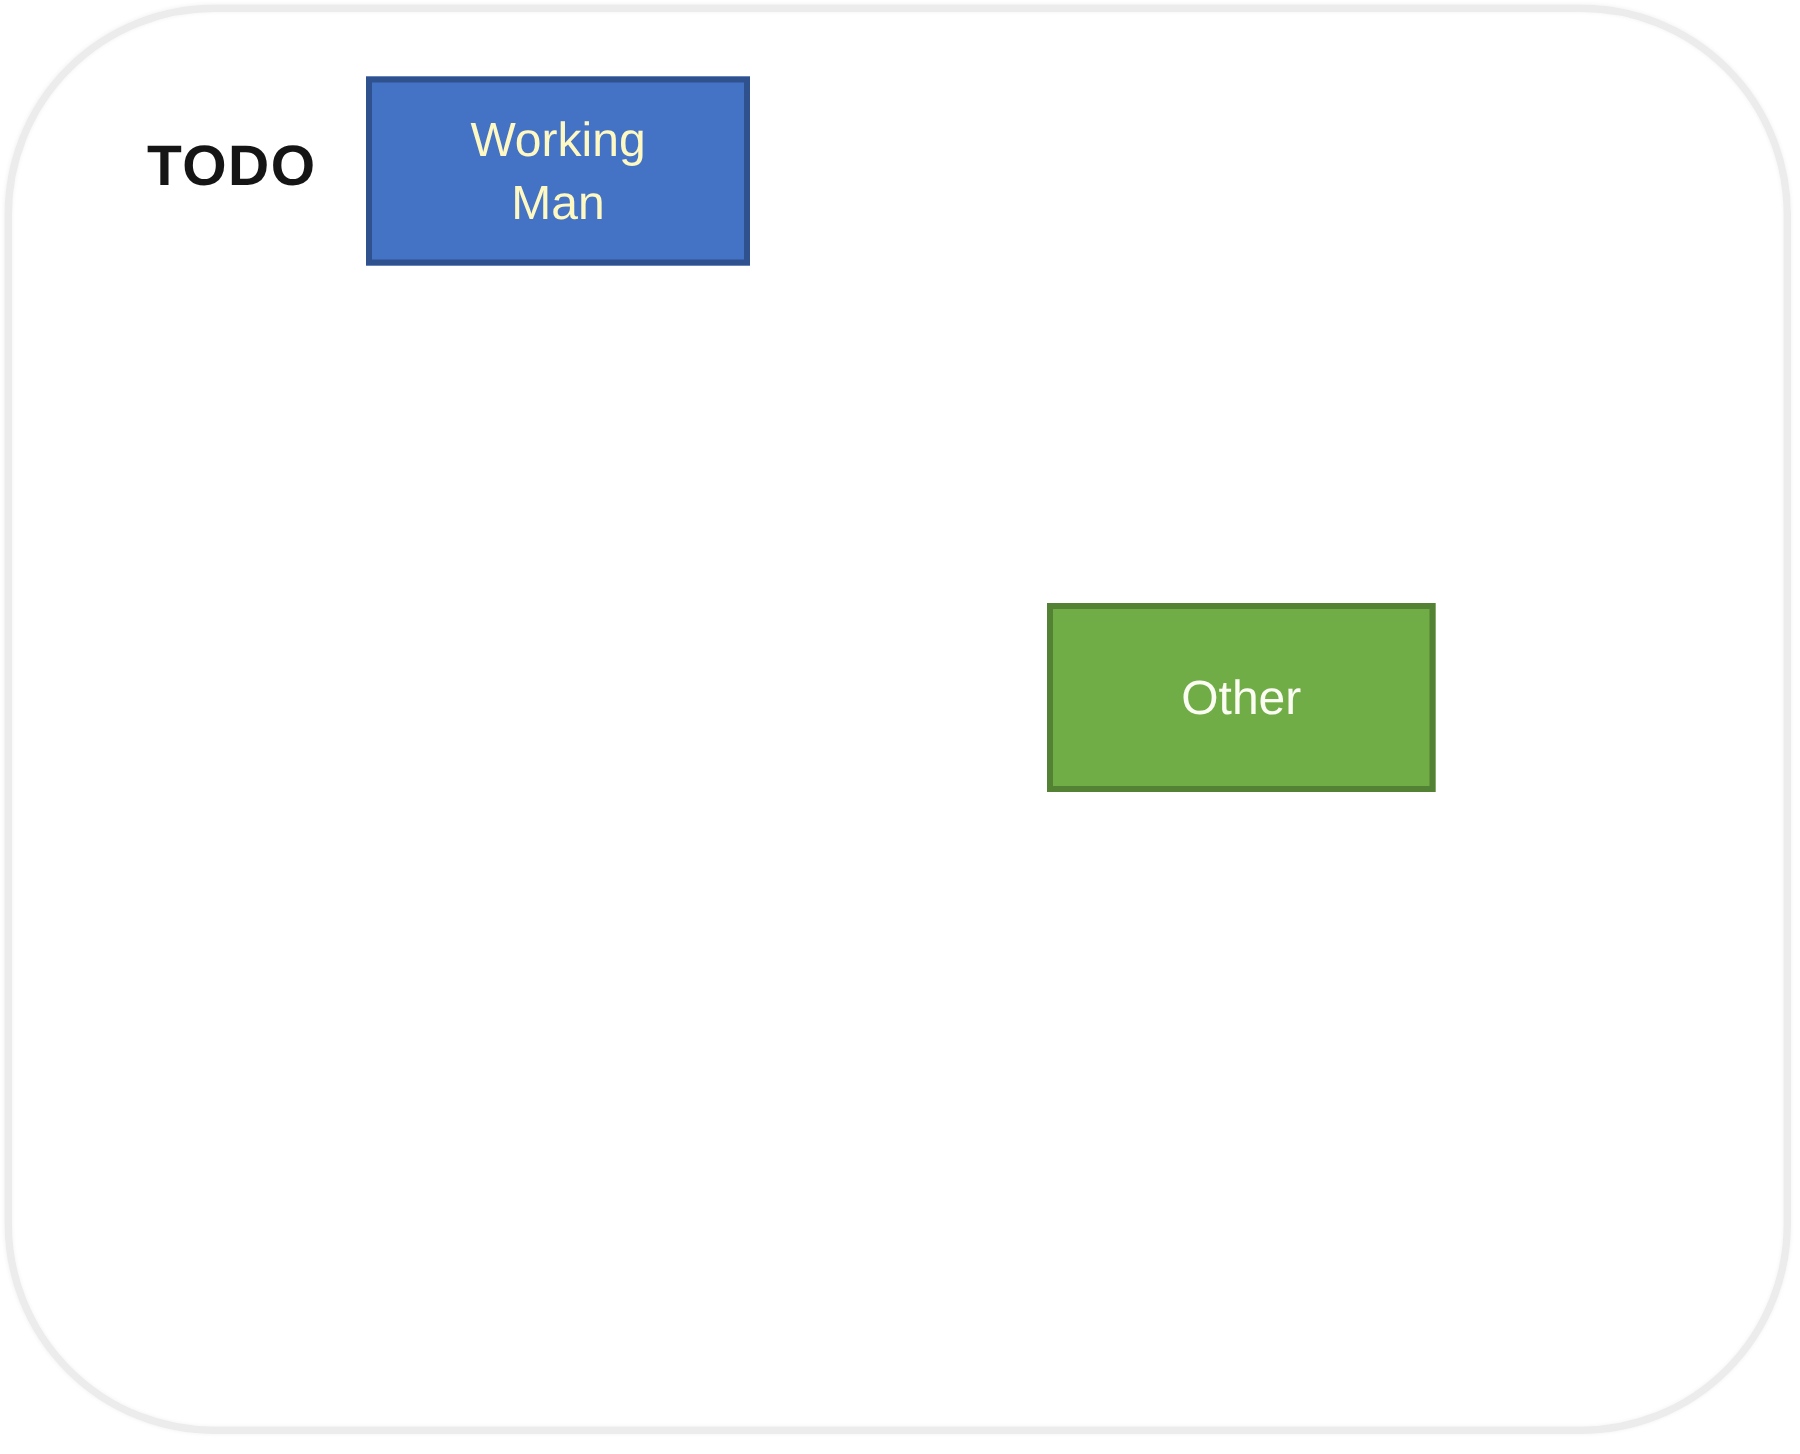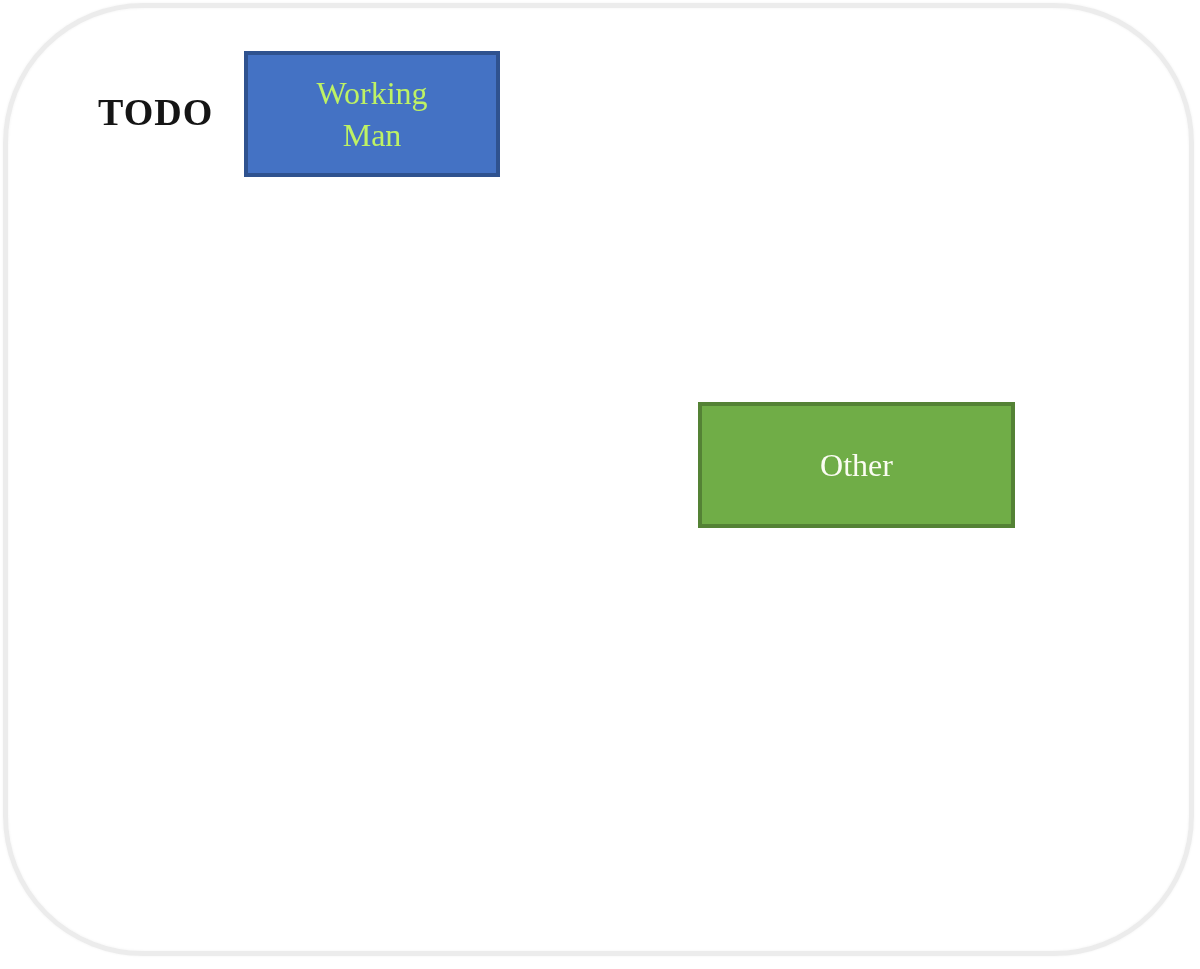--- a/index.html
+++ b/index.html
@@ -9,21 +9,20 @@
     height: 969px;
     background: #ffffff;
     font-family: "Liberation Sans", "DejaVu Sans", sans-serif;
     overflow: hidden;
   }
   .stage {
     position: relative;
     width: 1200px;
     height: 969px;
     background: #ffffff;
-    font-family: Liberation Serif, serif;
   }
   .frame {
     position: absolute;
     left: 3px;
     top: 3px;
     width: 1191px;
     height: 953px;
     box-sizing: border-box;
     border: 5px solid #ececec;
     border-radius: 140px;
@@ -59,34 +58,34 @@
   }
   .node-working-man {
     left: 244px;
     top: 51px;
     width: 256px;
     height: 126px;
   }
   .node-other-working-man {
     left: 698px;
     top: 402px;
-    width: 317px;
+    width: 259px;
     height: 126px;
   }
 </style>
 </head>
 <body>
 
 <div class="stage">
 
   <div class="frame"></div>
 
   <div class="todo-label">TODO</div>
 
-  <div class="node node-working-man" style="background-color: rgb(68, 114, 196); border-color: rgb(47, 82, 143); color: #bef264;">
+  <div class="node node-working-man" style="background-color: rgb(68, 114, 196); border-color: rgb(47, 82, 143); color: #fef9c3;">
     <div class="node-line">Working</div>
     <div class="node-line">Man</div>
   </div>
 
   <div class="node node-other-working-man" style="background-color: rgb(112, 173, 71); border-color: rgb(84, 130, 53); color: rgb(251, 252, 242);">
     <div class="node-line">Other</div>
   </div>
 
 </div>
 

